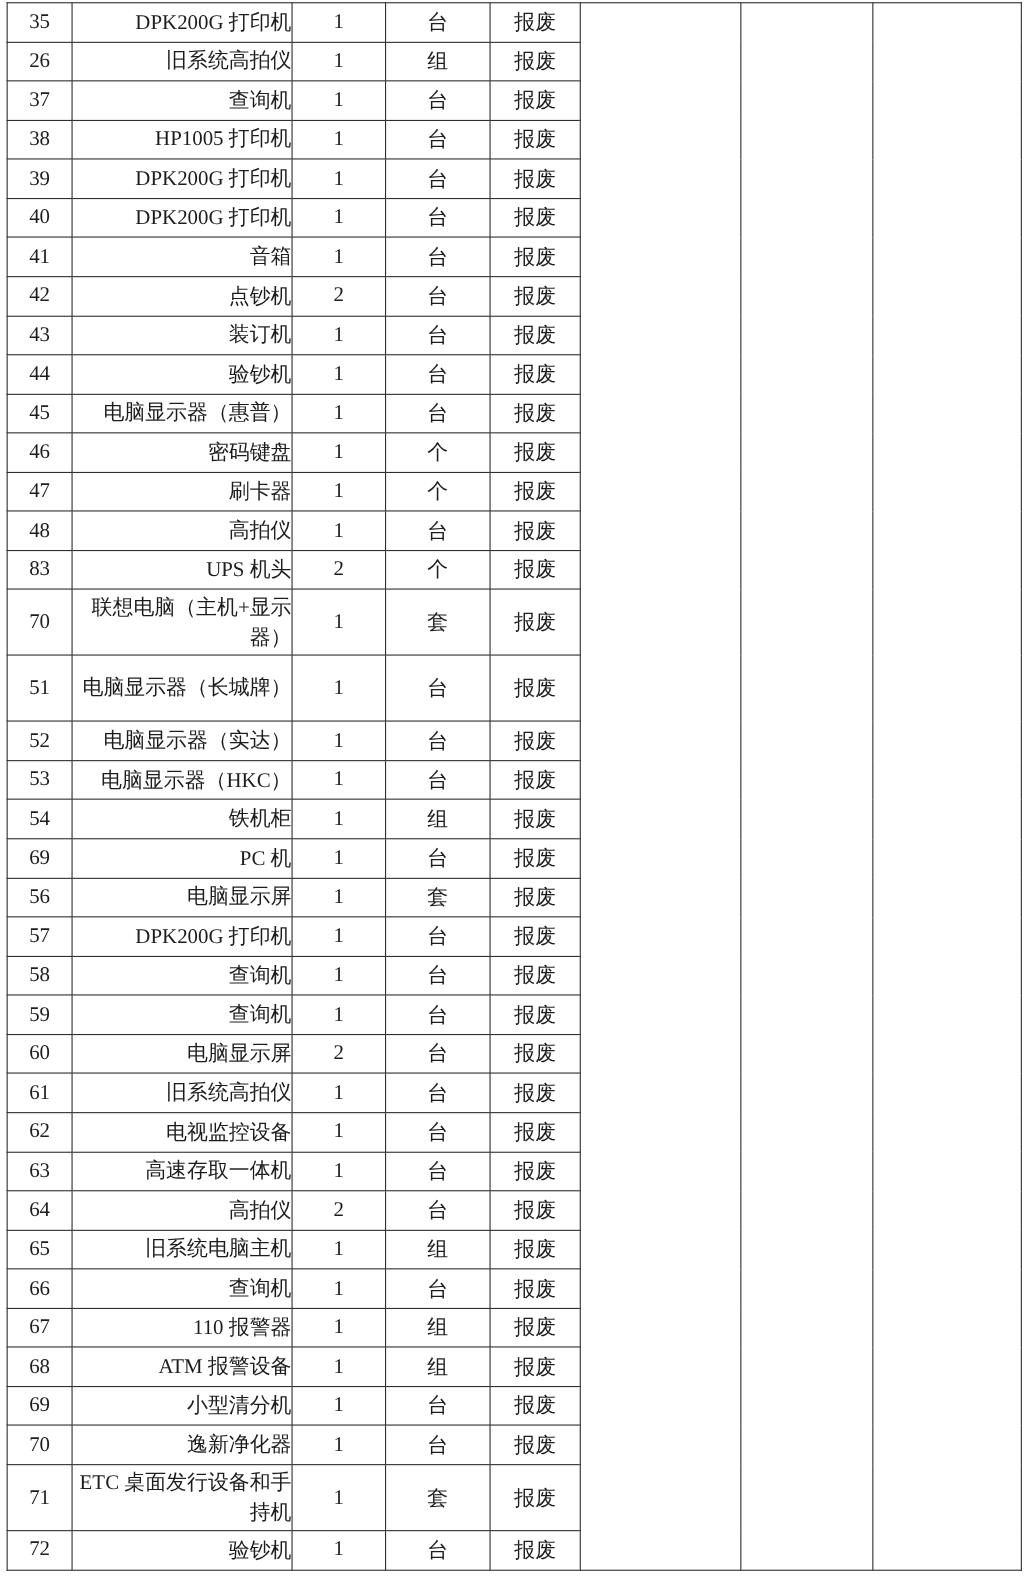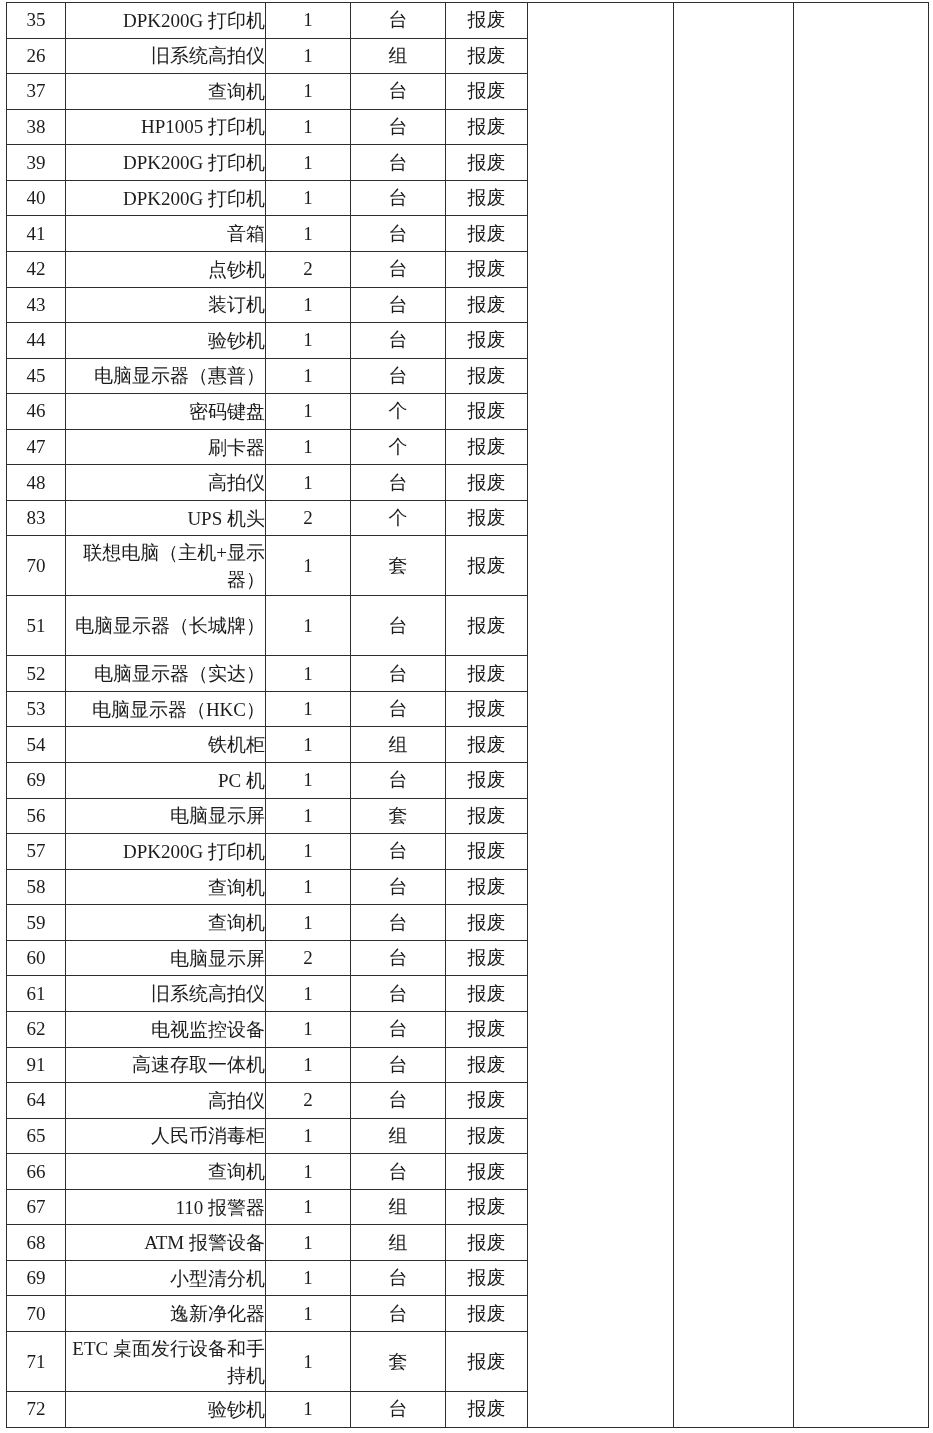--- a/index.html
+++ b/index.html
@@ -254,36 +254,36 @@
           <td class="c-status">报废</td>
         </tr>
         <tr class="r-single">
           <td class="c-no">62</td>
           <td class="c-name">电视监控设备</td>
           <td class="c-qty">1</td>
           <td class="c-unit">台</td>
           <td class="c-status">报废</td>
         </tr>
         <tr class="r-single">
-          <td class="c-no">91</td>
+          <td class="c-no">63</td>
           <td class="c-name">高速存取一体机</td>
           <td class="c-qty">1</td>
           <td class="c-unit">台</td>
           <td class="c-status">报废</td>
         </tr>
         <tr class="r-single">
           <td class="c-no">64</td>
           <td class="c-name">高拍仪</td>
           <td class="c-qty">2</td>
           <td class="c-unit">台</td>
           <td class="c-status">报废</td>
         </tr>
         <tr class="r-single">
           <td class="c-no">65</td>
-          <td class="c-name">人民币消毒柜</td>
+          <td class="c-name">旧系统电脑主机</td>
           <td class="c-qty">1</td>
           <td class="c-unit">组</td>
           <td class="c-status">报废</td>
         </tr>
         <tr class="r-single">
           <td class="c-no">66</td>
           <td class="c-name">查询机</td>
           <td class="c-qty">1</td>
           <td class="c-unit">台</td>
           <td class="c-status">报废</td>

